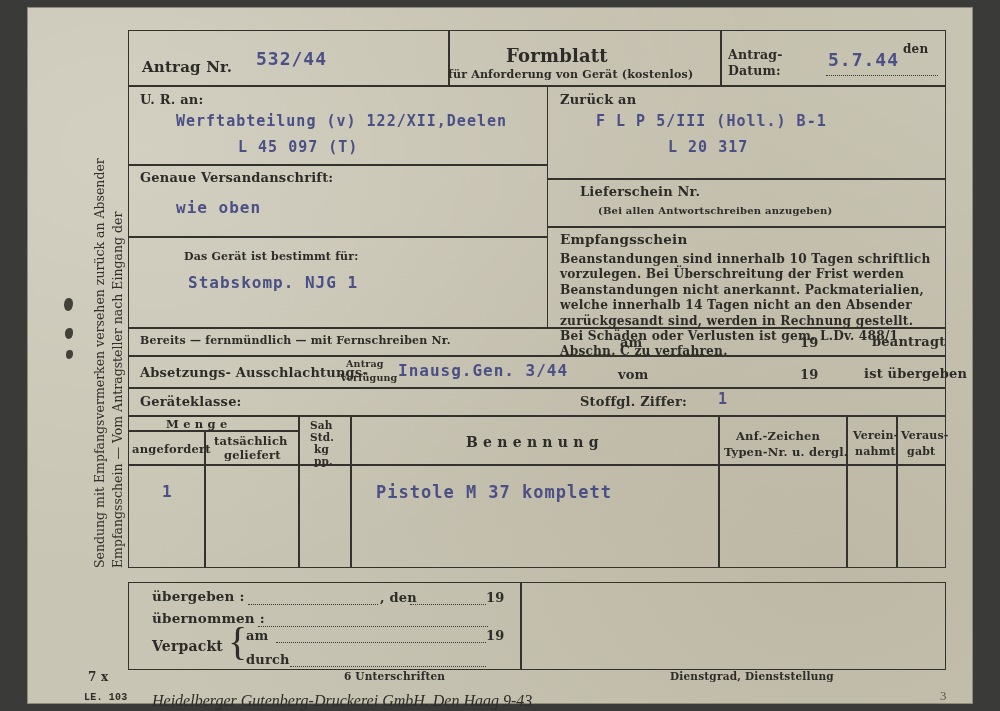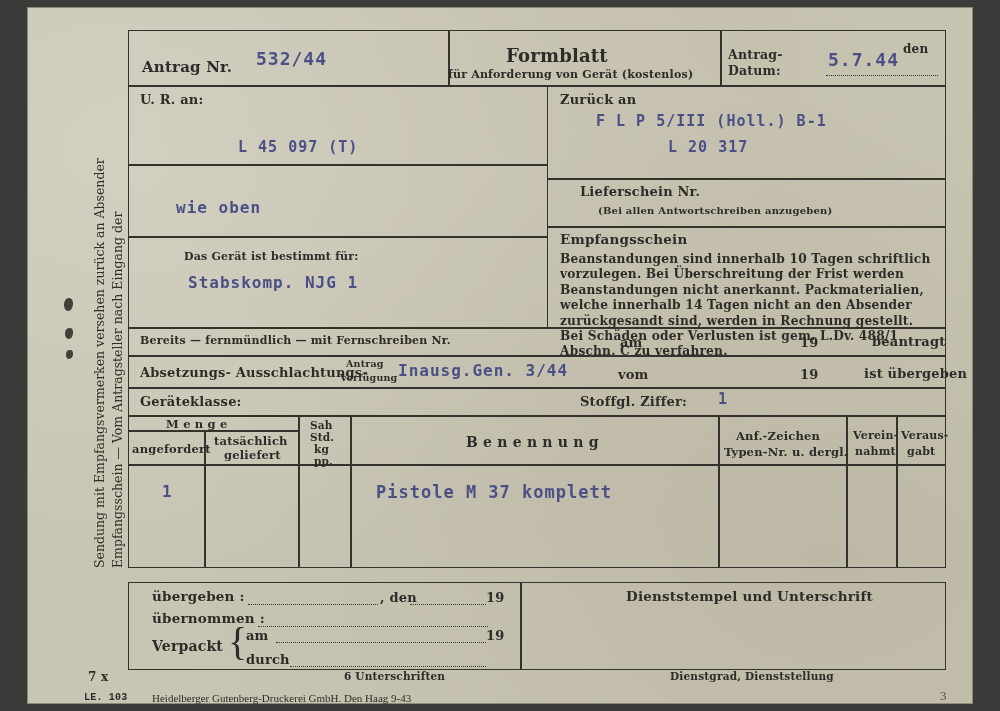--- a/index.html
+++ b/index.html
@@ -78,22 +78,24 @@
     <div class="t frak" style="left:600px;top:33px;font-size:12.5px;">Datum:</div>
     <div class="t typed" style="left:700px;top:19px;font-size:18px;">5.7.44</div>
     <div class="t frak" style="left:775px;top:12px;font-size:12px;">den</div>
     <div class="ln dots" style="left:698px;top:44px;width:112px;height:1px;background:transparent;border-bottom:1.2px dotted #3a3933;"></div>
 
     <div class="bx" style="left:0;top:56px;width:420px;height:242px;"></div>
     <div class="ln" style="left:0;top:134px;width:420px;height:1.6px;"></div>
     <div class="ln" style="left:0;top:206px;width:420px;height:1.6px;"></div>
 
     <div class="t frak" style="left:12px;top:62px;font-size:13px;">U. R. an:</div>
+    <div class="t typed" style="left:48px;top:82px;font-size:15px;">Werftabteilung (v) 122/XII,Deelen</div>
     <div class="t typed" style="left:110px;top:108px;font-size:15px;">L 45 097 (T)</div>
 
+    <div class="t frak" style="left:12px;top:140px;font-size:13px;">Genaue Versandanschrift:</div>
     <div class="t typed" style="left:48px;top:168px;font-size:16px;">wie oben</div>
 
     <div class="t frak" style="left:12px;top:220px;font-size:11px;margin-left:44px;">Das Gerät ist bestimmt für:</div>
     <div class="t typed" style="left:60px;top:243px;font-size:16px;">Stabskomp. NJG 1</div>
 
     <div class="bx" style="left:420px;top:56px;width:398px;height:242px;border-left:none;"></div>
     <div class="ln" style="left:420px;top:148px;width:398px;height:1.6px;"></div>
     <div class="ln" style="left:420px;top:196px;width:398px;height:1.6px;"></div>
 
     <div class="t frak" style="left:432px;top:62px;font-size:13px;">Zurück an</div>
@@ -180,22 +182,21 @@
 
     <div class="t frak" style="left:118px;top:598px;font-size:13px;">am</div>
     <div class="ln" style="left:148px;top:612px;width:210px;height:0;background:transparent;border-bottom:1.4px dotted #3a3933;"></div>
     <div class="t frak" style="left:358px;top:598px;font-size:13px;">19</div>
 
     <div class="t frak" style="left:118px;top:622px;font-size:13px;">durch</div>
     <div class="ln" style="left:162px;top:636px;width:196px;height:0;background:transparent;border-bottom:1.4px dotted #3a3933;"></div>
 
     <div class="t frak" style="left:216px;top:640px;font-size:10.5px;">6 Unterschriften</div>
 
-    <div class="t frak" style="left:498px;top:558px;font-size:13.5px;">Dienststempel und Unterschrift</div>
     <div class="t frak" style="left:542px;top:640px;font-size:10.5px;">Dienstgrad, Dienststellung</div>
 
     <div class="t frak" style="left:-40px;top:640px;font-size:12px;">7 x</div>
     <div class="t frak" style="left:-44px;top:662px;font-size:10px;font-weight:700;font-family:Liberation Mono, monospace;">LE. 103</div>
-    <div class="t" style="left:24px;top:662px;font-size:11px;font-family:'Liberation Serif',serif;">Heidelberger Gutenberg-Druckerei GmbH. Den Haag 9-43</div>
+    <div class="t" style="left:24px;top:662px;font-size:16px;font-style:italic;font-family:'Liberation Serif',serif;">Heidelberger Gutenberg-Druckerei GmbH. Den Haag 9-43</div>
     <div class="t" style="left:812px;top:658px;font-size:13px;color:#55514a;">3</div>
 
   </div>
 </div>
 
 </body></html>

